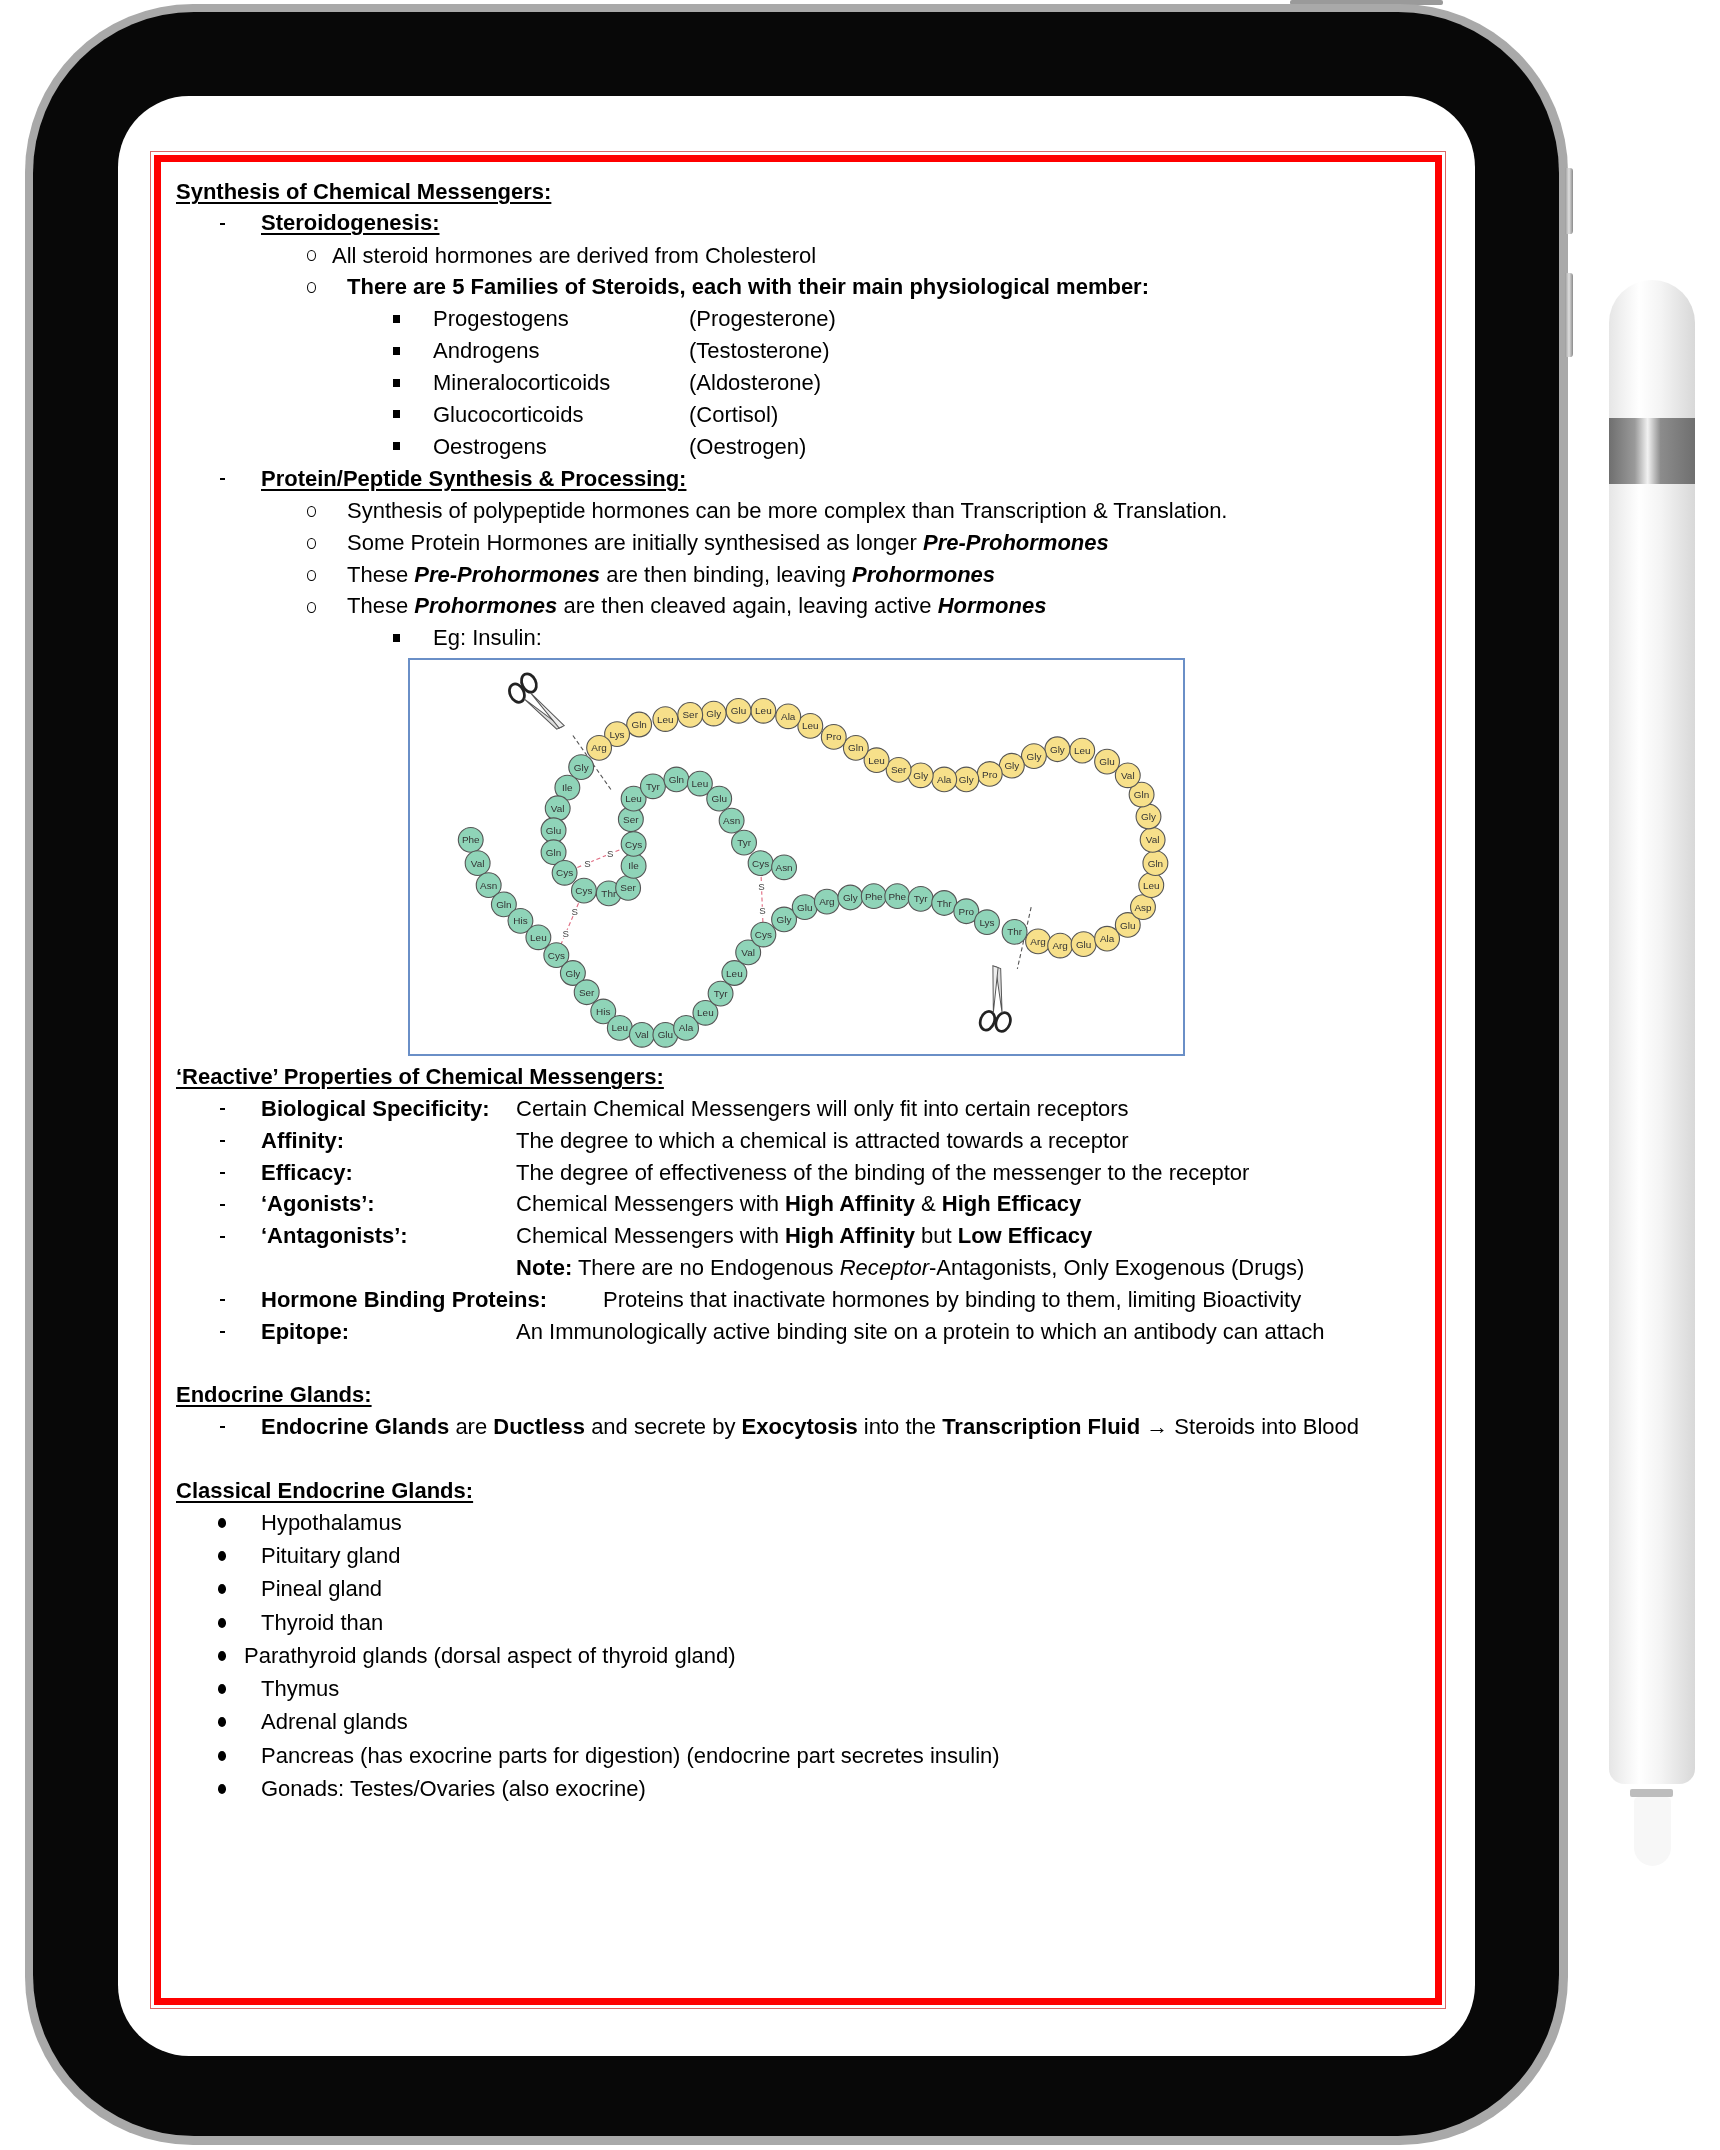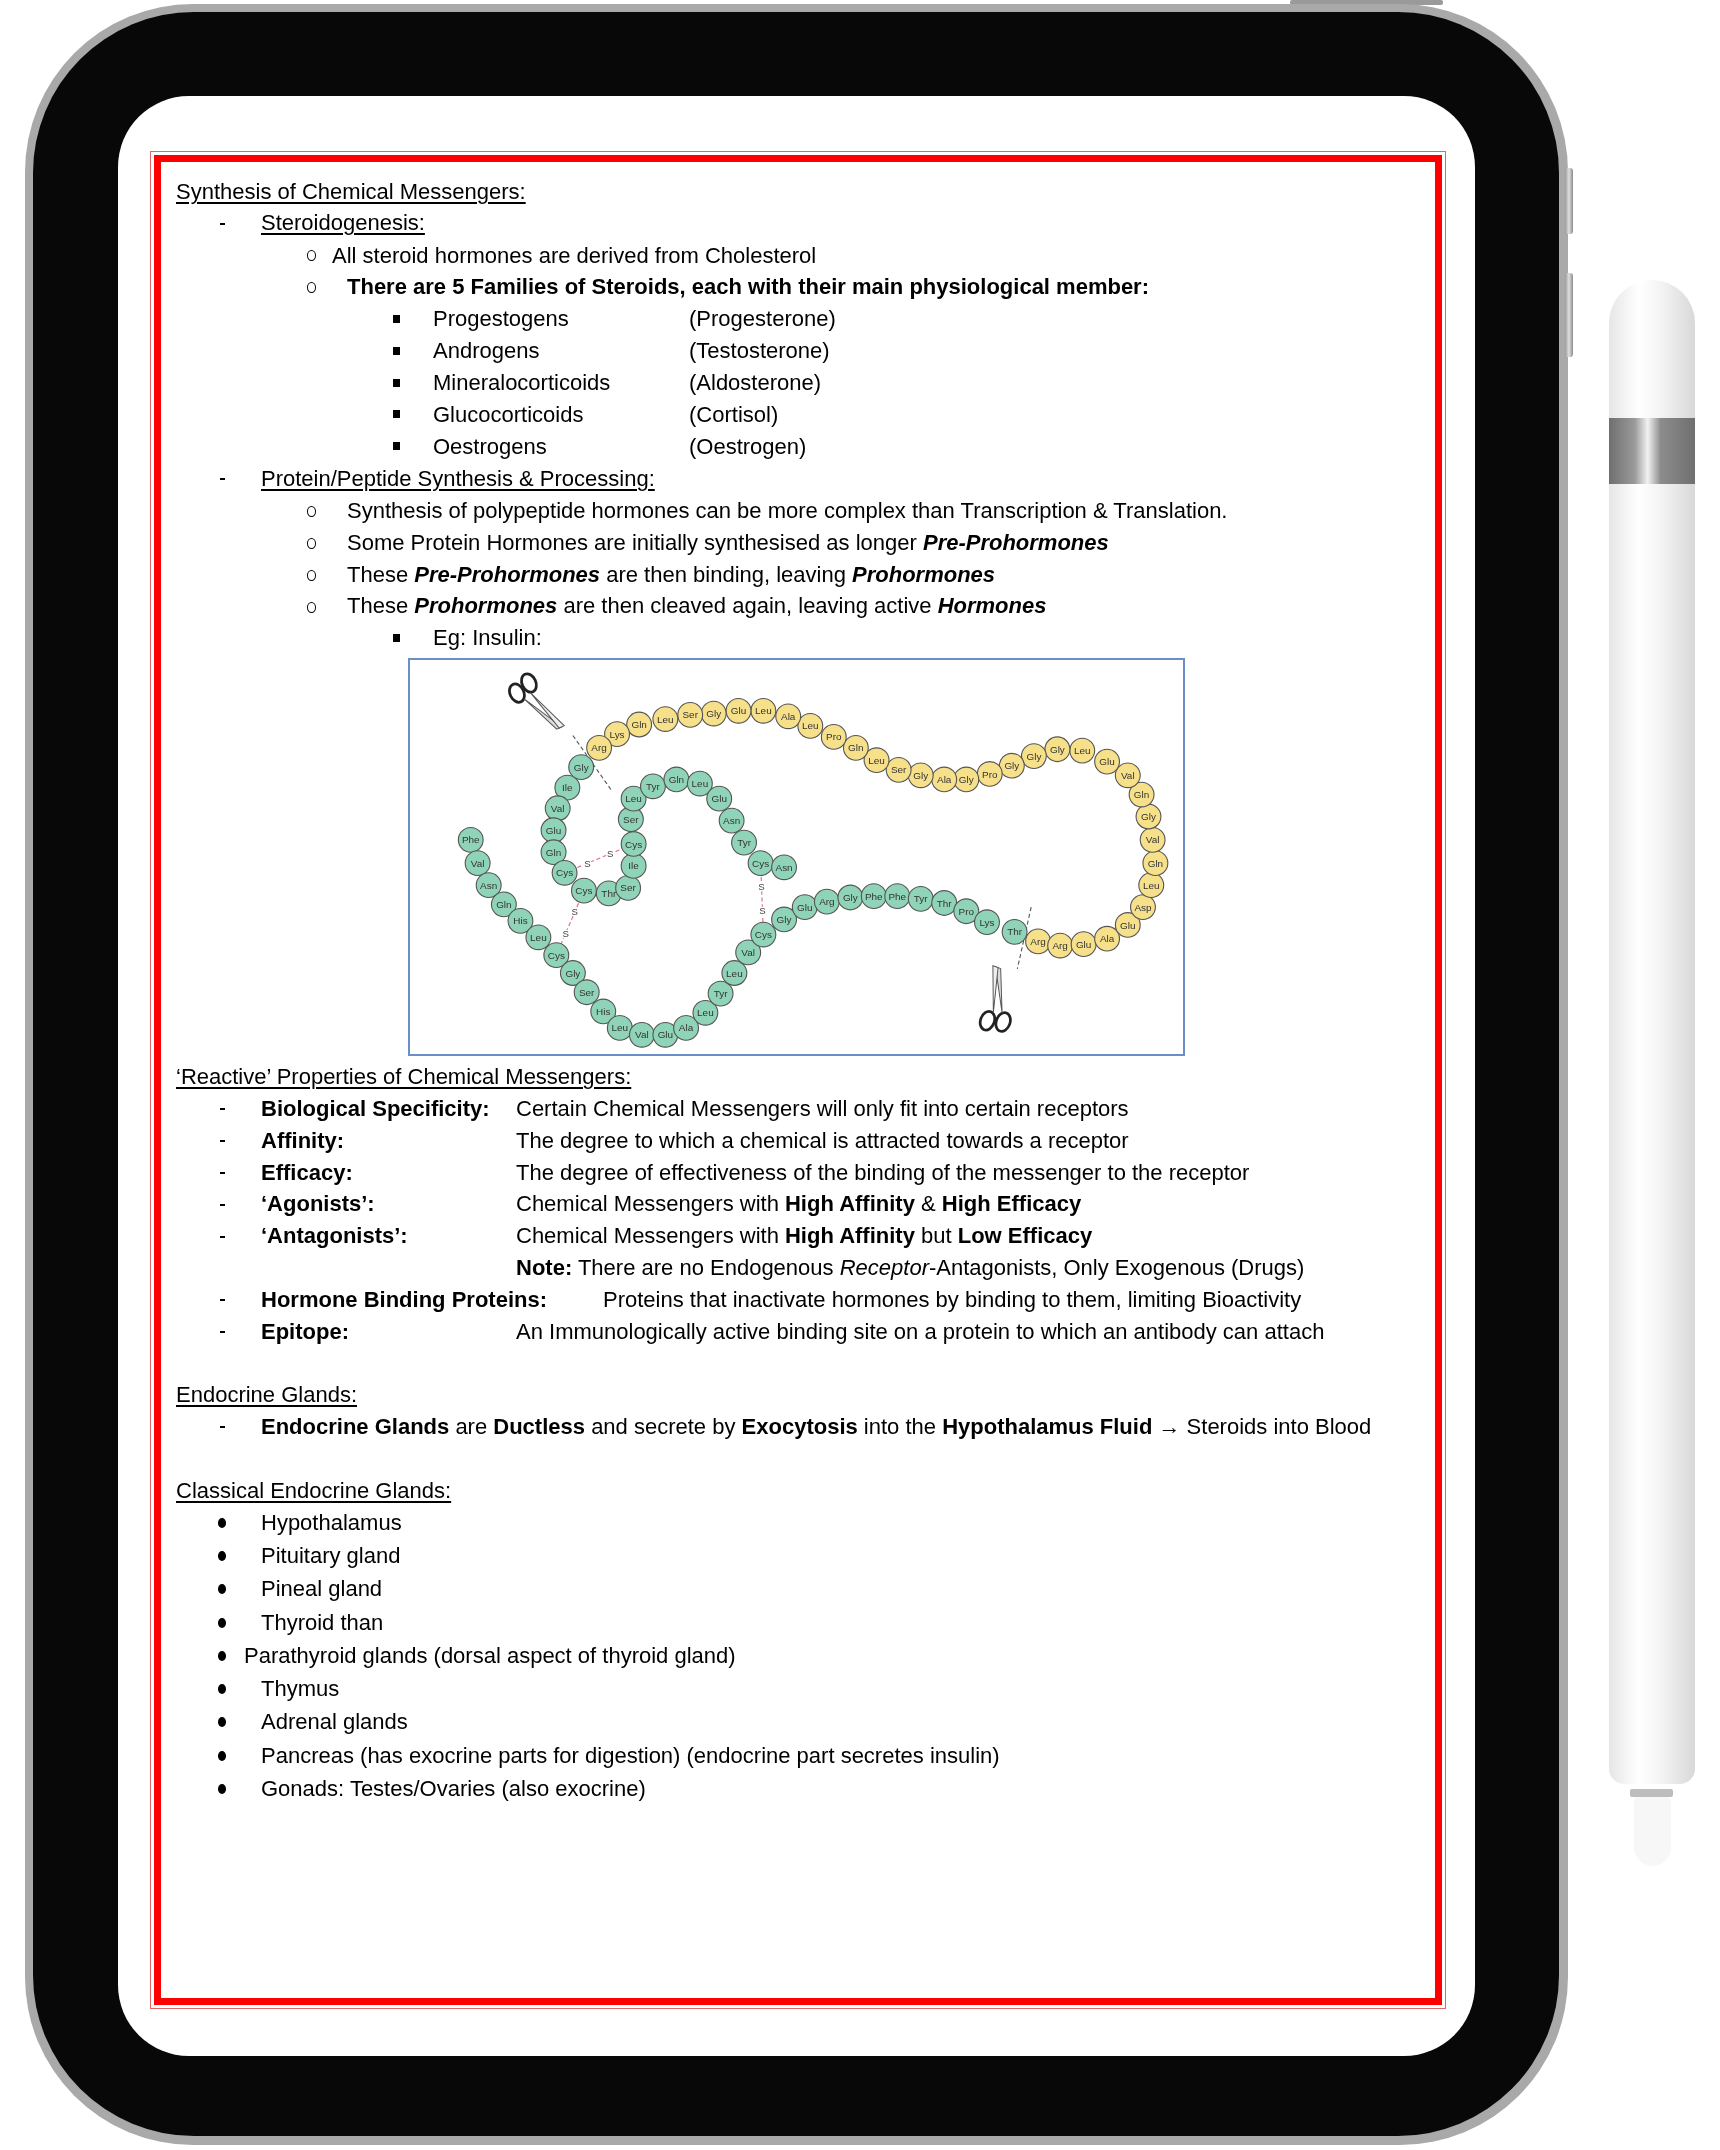--- a/index.html
+++ b/index.html
@@ -12,21 +12,21 @@
   .pencil { position:absolute; left:1609px; top:280px; width:86px; height:1580px; }
   .pencil .body { position:absolute; left:0; top:0; width:86px; height:1504px; border-radius:43px 43px 15.3px 15.3px; background:linear-gradient(90deg,#e6e6e6 0%,#ffffff 35%,#f4f4f4 60%,#d8d8d8 100%); }
   .pencil .band { position:absolute; left:0; top:138px; width:86px; height:66px; background:linear-gradient(90deg,#6f6f6f 0%,#9a9a9a 30%,#f2f2f2 45%,#8c8c8c 60%,#6f6f6f 100%); }
   .pencil .collar { position:absolute; left:21.4px; top:1509px; width:43px; height:8.2px; background:#bdbdbd; border-radius:2px; }
   .pencil .tip { position:absolute; left:24.5px; top:1517px; width:37px; height:69px; background:#f7f7f7; border-radius:5.1px 5.1px 20.4px 20.4px; }
 
   .frame { position:absolute; left:150px; top:151px; width:1296px; height:1858px; border:1.5px solid #d66; box-sizing:border-box; }
   .frame-inner { position:absolute; left:3.1px; top:3.1px; right:3.1px; bottom:3.1px; border:7.1px solid #ff0000; }
 
   .line { position:absolute; font-size:22px; line-height:32px; white-space:nowrap; }
-  .h { font-weight:normal; text-decoration:underline; text-decoration-thickness:2px; text-underline-offset:3.1px; }
+  .h { font-weight:bold; text-decoration:underline; text-decoration-thickness:2px; text-underline-offset:3.1px; }
   .b { font-weight:bold; }
   .bi { font-weight:bold; font-style:italic;margin-top:32px; }
   .i { font-style:italic; }
   .circle-mark { position:absolute; width:9.2px; height:11.2px; border:1.5px solid #000; border-radius:50%; box-sizing:border-box; }
   .square-mark { position:absolute; width:7.1px; height:8.2px; background:#000; }
   .dot-mark { position:absolute; width:8.2px; height:9.7px; background:#000; border-radius:50%; }
   .dash-mark { position:absolute; width:5.1px; height:2px; background:#000; }
 
   .figure { position:absolute; left:408px; top:658px; width:777px; height:398px; border:2px solid #6a8fc7; box-sizing:border-box; background:#fff; }
   .figure svg { width:100%; height:100%; display:block; }
@@ -499,21 +499,21 @@
 <div class="dash-mark" style="left:220px;top:1299px"></div>
 <div class="line b" style="left:261px;top:1284px">Hormone Binding Proteins:</div>
 <div class="line" style="left:603px;top:1284px">Proteins that inactivate hormones by binding to them, limiting Bioactivity</div>
 
 <div class="dash-mark" style="left:220px;top:1331px"></div>
 <div class="line b" style="left:261px;top:1316px">Epitope:</div>
 <div class="line" style="left:516px;top:1316px">An Immunologically active binding site on a protein to which an antibody can attach</div>
 
 <div class="line h" style="left:176px;top:1379px">Endocrine Glands:</div>
 <div class="dash-mark" style="left:220px;top:1426px"></div>
-<div class="line" style="left:261px;top:1411px"><span class="b">Endocrine Glands</span><span> are </span><span class="b">Ductless</span><span> and secrete by </span><span class="b">Exocytosis</span><span> into the </span><span class="b">Hypothalamus Fluid</span><span> → Steroids into Blood</span></div>
+<div class="line" style="left:261px;top:1411px"><span class="b">Endocrine Glands</span><span> are </span><span class="b">Ductless</span><span> and secrete by </span><span class="b">Exocytosis</span><span> into the </span><span class="b">Transcription Fluid</span><span> → Steroids into Blood</span></div>
 
 <div class="line h" style="left:176px;top:1475px">Classical Endocrine Glands:</div>
 
 <div class="dot-mark" style="left:218px;top:1518px"></div>
 <div class="line" style="left:261px;top:1507px">Hypothalamus</div>
 <div class="dot-mark" style="left:218px;top:1551px"></div>
 <div class="line" style="left:261px;top:1540px">Pituitary gland</div>
 <div class="dot-mark" style="left:218px;top:1584px"></div>
 <div class="line" style="left:261px;top:1573px">Pineal gland</div>
 <div class="dot-mark" style="left:218px;top:1618px"></div>

